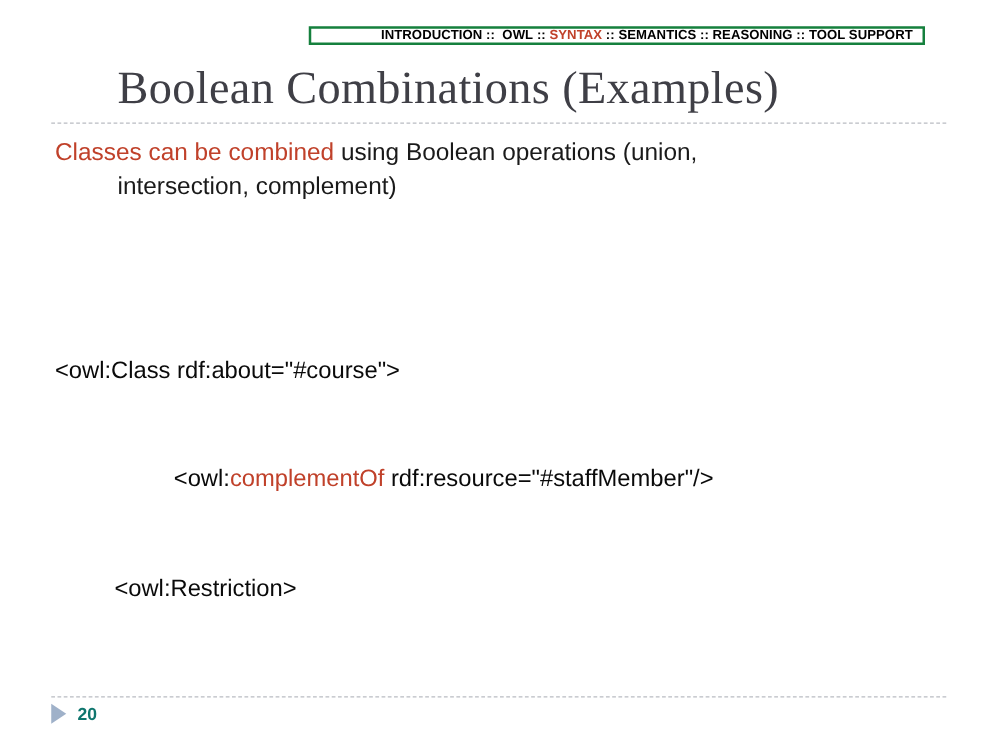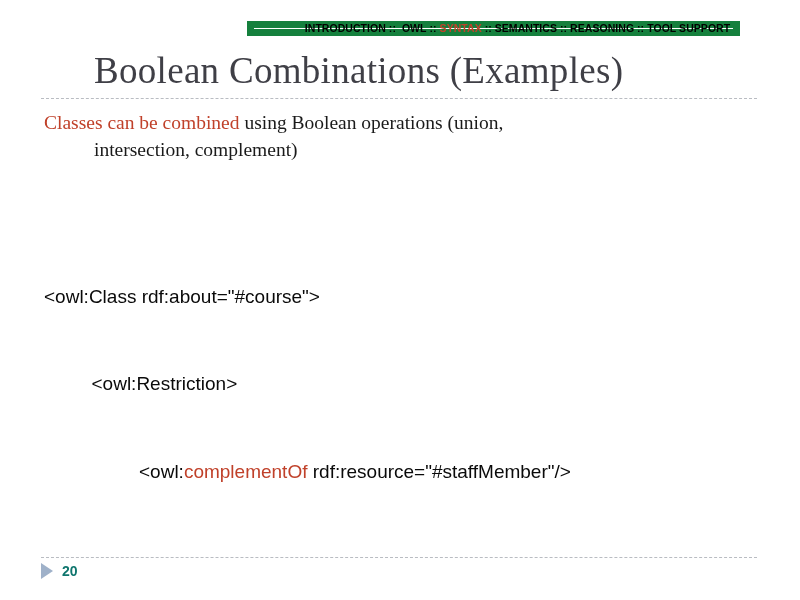--- a/index.html
+++ b/index.html
@@ -22,21 +22,21 @@
     background: #ffffff;
   }
 
   
   .navbar {
     position: absolute;
     left: 247px;
     top: 21px;
     width: 493px;
     height: 15px;
-    border: 7px solid #15803d;
+    border: 2px solid #15803d;
     background: #ffffff;
     display: flex;
     align-items: center;
     justify-content: center;
     white-space: nowrap;
     box-sizing: border-box;
     padding-left: 48px;
   }
   .navbar .nav-text {
     font-family: "Liberation Sans", sans-serif;
@@ -76,21 +76,21 @@
   }
   .rule-top { top: 98px; }
   .rule-bottom { top: 557px; }
 
   
   .body-block {
     position: absolute;
     left: 44px;
     top: 110px;
     width: 700px;
-    font-family: Liberation Serif, serif;
+    font-family: Liberation Sans, sans-serif;
     font-size: 19.5px;
     color: #1a1a1a;
     line-height: 1.32;
   }
   .body-block .lead {
     color: #C0412A;
   }
   .body-block .cont {
     display: block;
     padding-left: 50px;
@@ -159,22 +159,22 @@
 
   <div class="rule rule-top"></div>
 
   <div class="body-block">
     <span class="lead">Classes can be combined</span><span> using Boolean operations (union,</span>
     <span class="cont">intersection, complement)</span>
   </div>
 
   <div class="code-block">
     <span class="code-line">&lt;owl:Class rdf:about="#course"&gt;</span>
+    <span class="code-line"><span>                  &lt;owl:</span><span class="code-hl">complementOf</span><span> rdf:resource="#staffMember"/&gt;</span></span>
     <span class="code-line">         &lt;owl:Restriction&gt;</span>
-    <span class="code-line"><span>                  &lt;owl:</span><span class="code-hl">complementOf</span><span> rdf:resource="#staffMember"/&gt;</span></span>
     
     
     
   </div>
 
   <div class="rule rule-bottom"></div>
 
   <div class="footer">
     <span class="tri"></span>
     <span class="pagenum">20</span>

